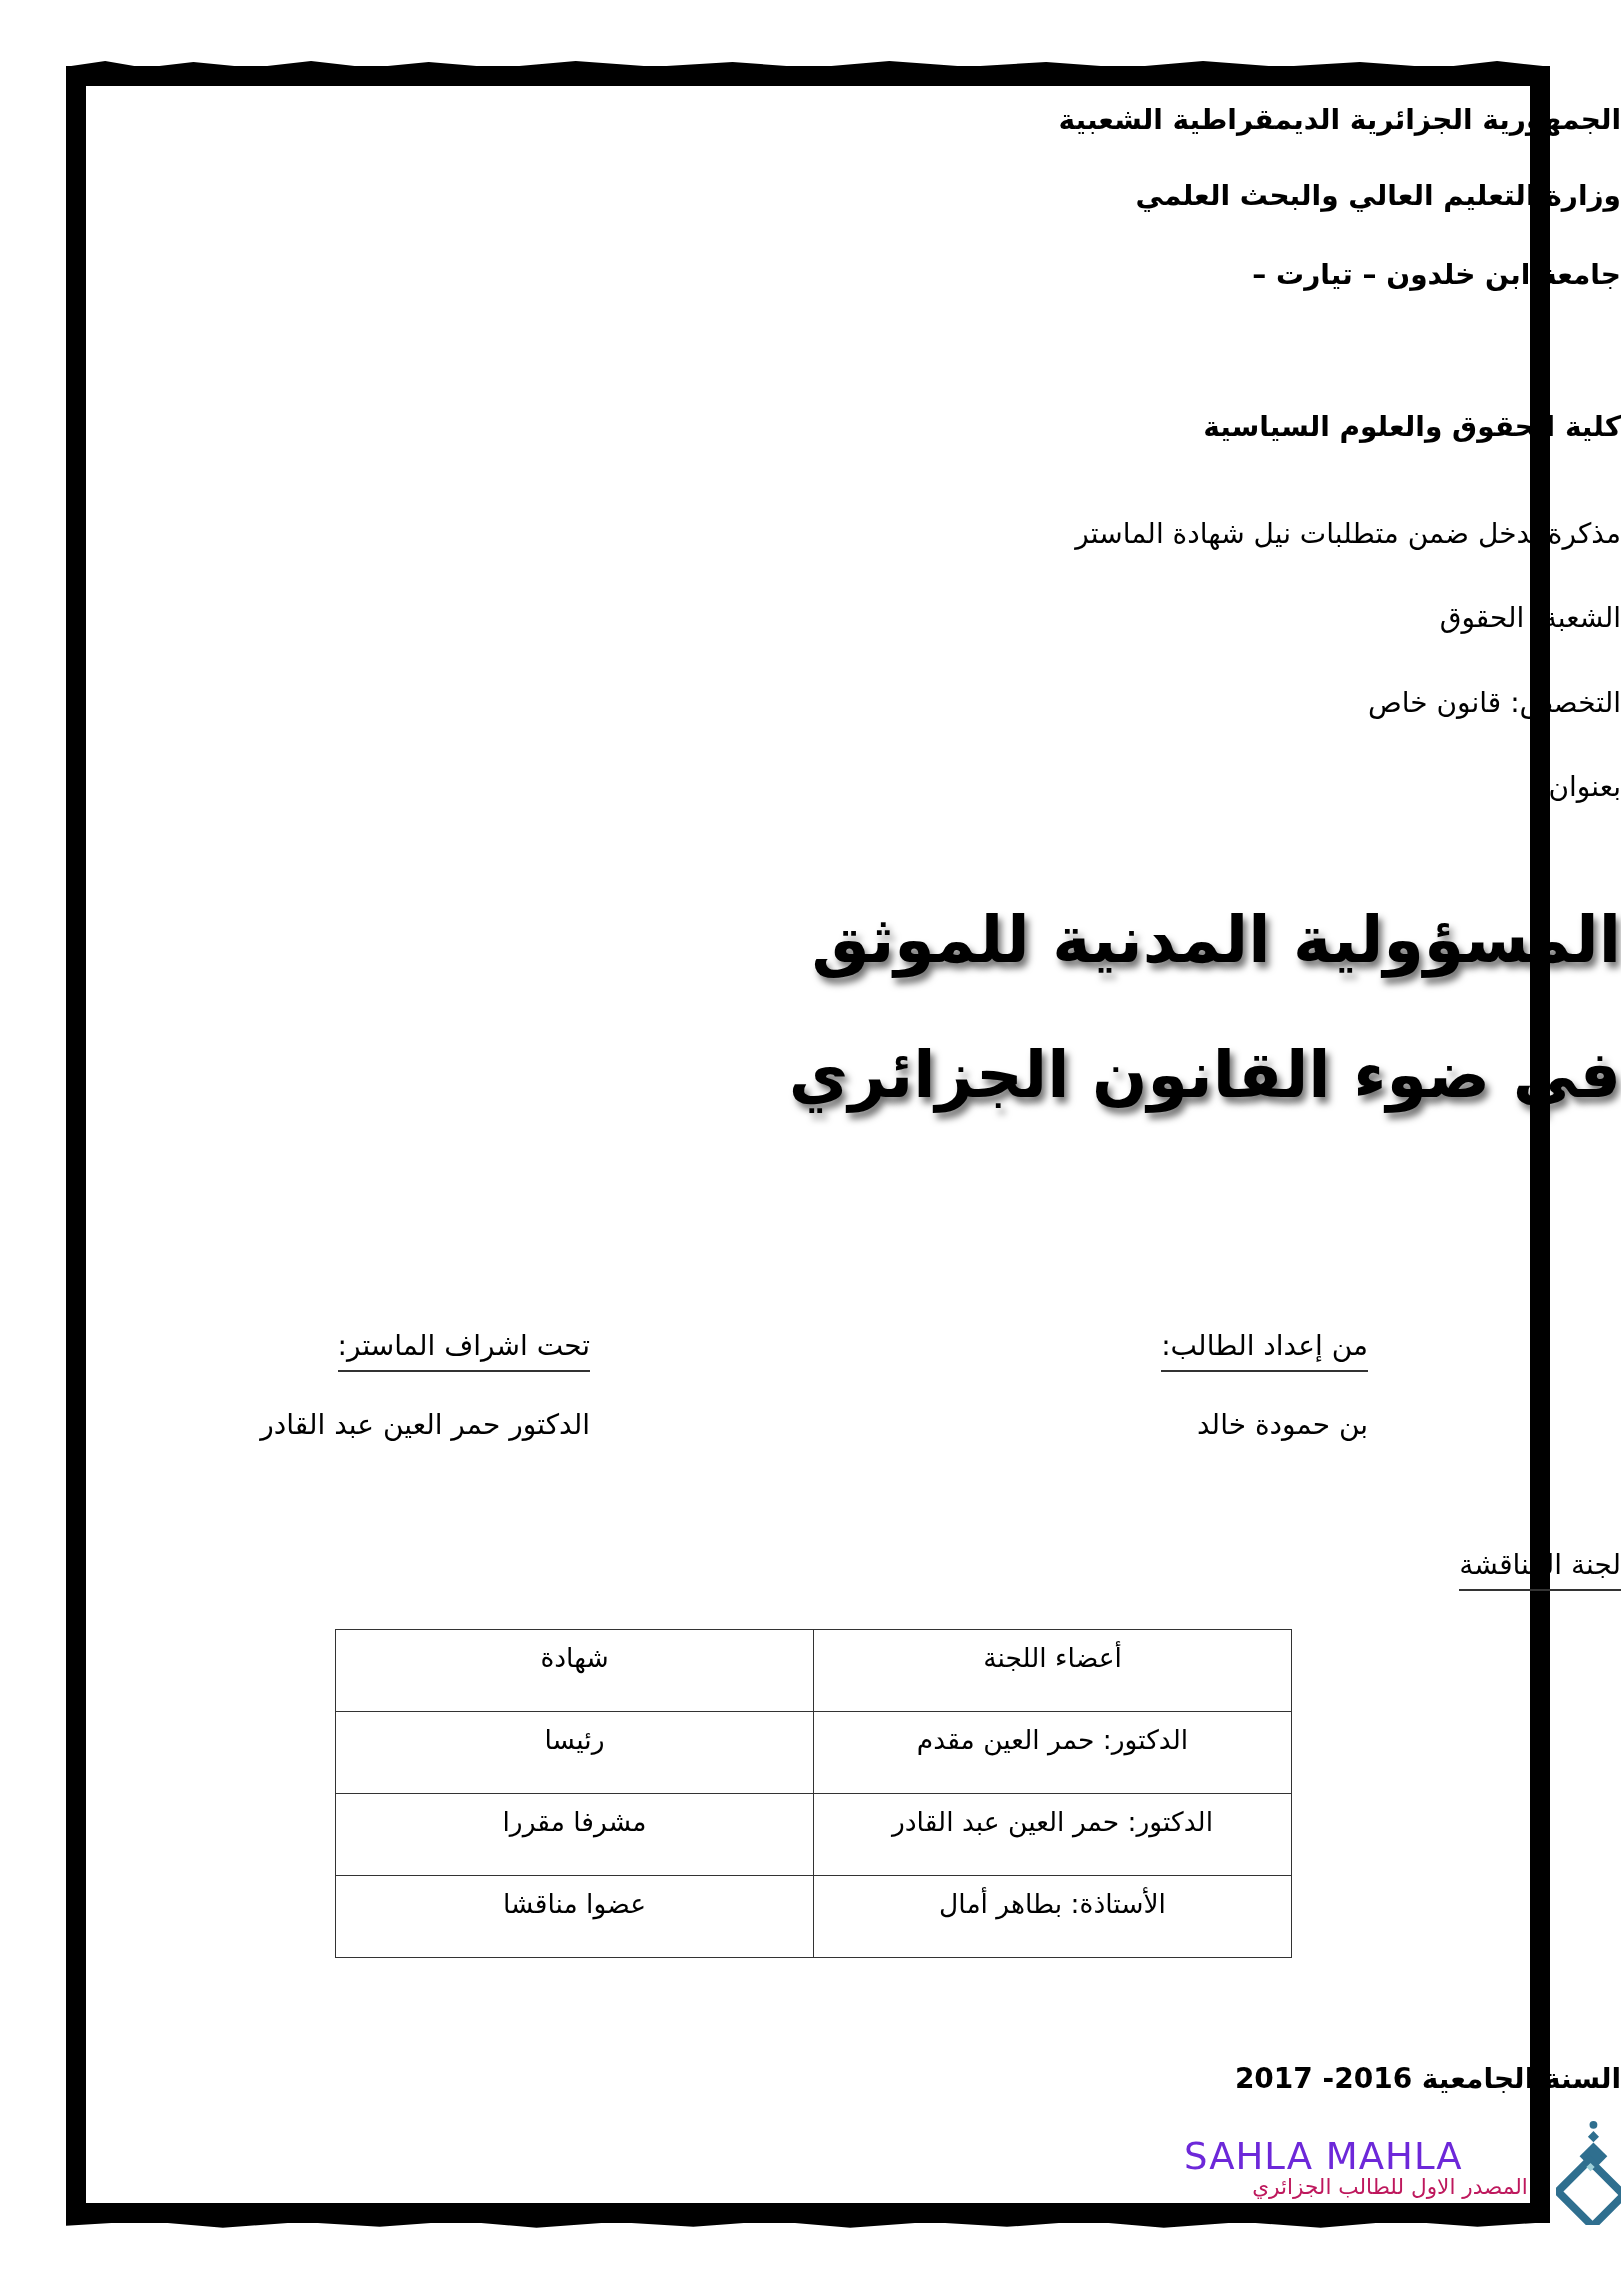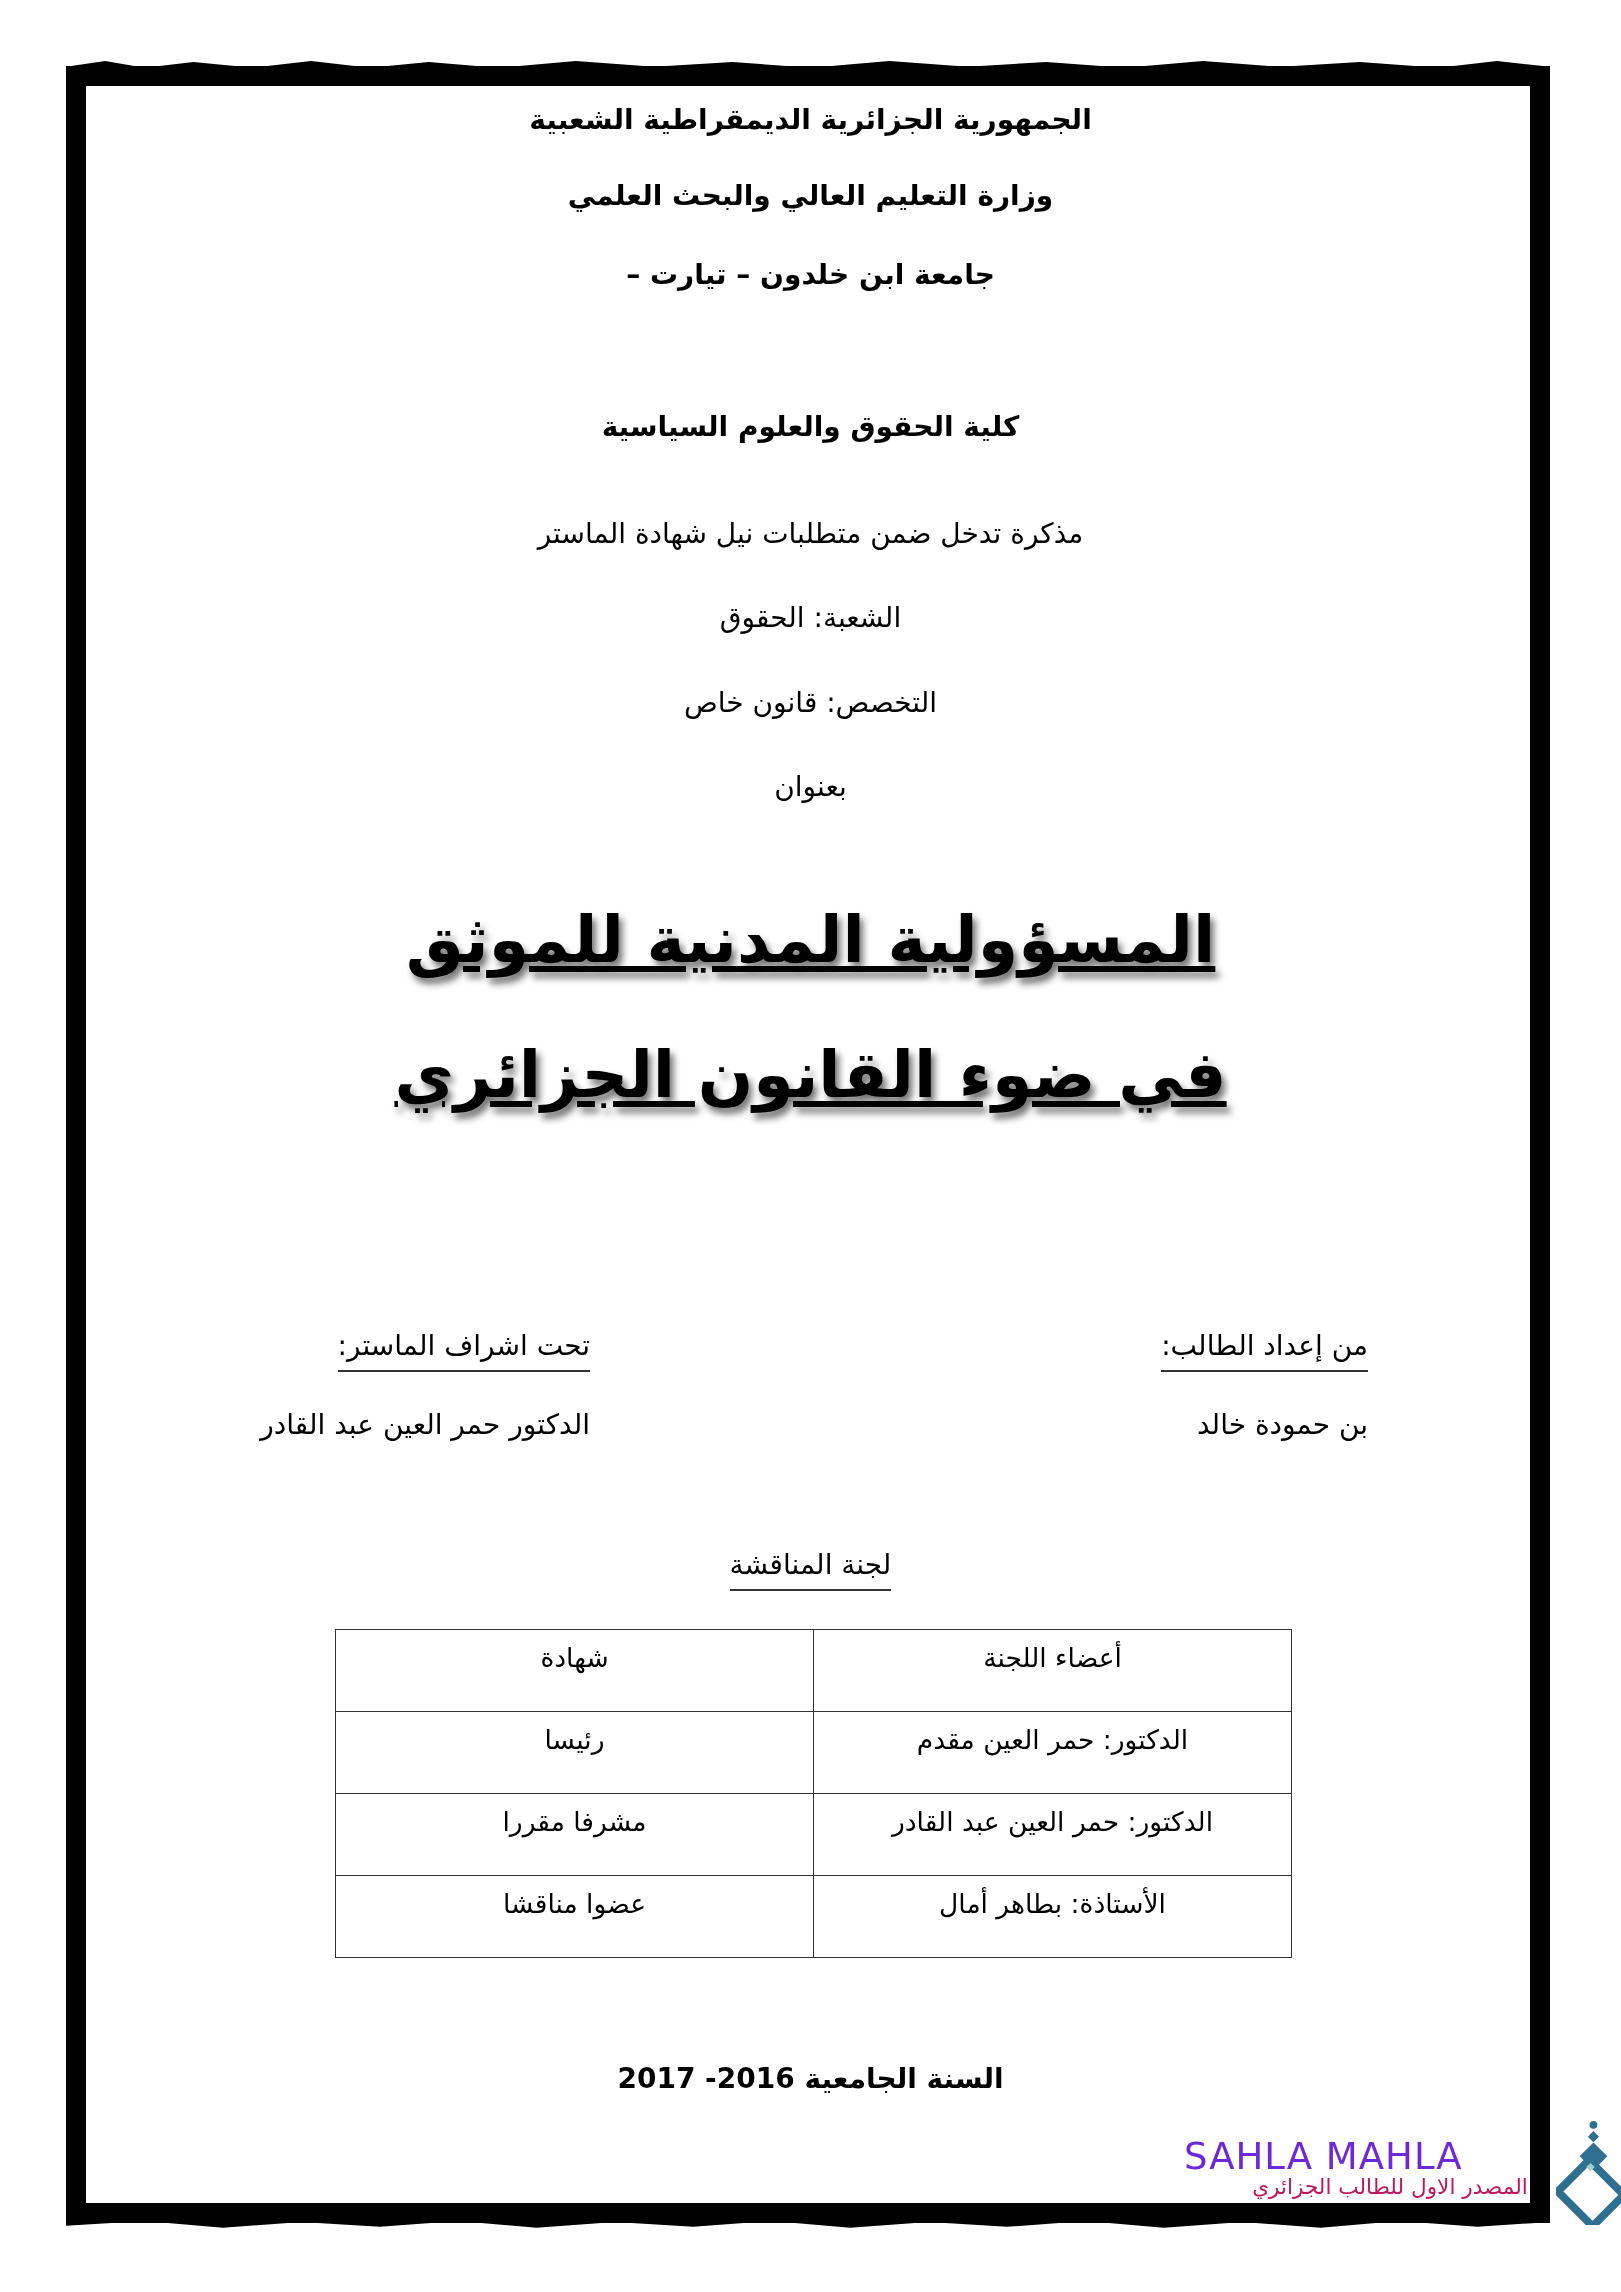--- a/index.html
+++ b/index.html
@@ -3,26 +3,26 @@
 <meta charset="utf-8">
 <style>
   html, body { margin:0; padding:0; background:#fff; }
   body { width:1621px; height:2293px; position:relative; overflow:hidden;
          font-family:"DejaVu Sans", sans-serif; color:#000; }
   .frame { position:absolute; left:66px; top:66px; width:1484px; height:2157px;
            border:20.6px solid #000; box-sizing:border-box; }
   .frame-jag-top, .frame-jag-bottom { position:absolute; left:66px; width:1484px; height:9.8px; }
   .frame-jag-top { top:59px; }
   .frame-jag-bottom { top:2219px; }
-  .line { position:absolute; left:0; width:1621px; text-align:center; direction:rtl;
+  .line { position:absolute; left:0; width:1621px; direction:rtl;
           white-space:nowrap; }
   .hdr { font-size:28px; font-weight:bold; }
   .sub { font-size:28px; }
   .title { font-size:65px; font-weight:bold;
-           text-shadow: 3.9px 5.9px 7.8px rgba(0,0,0,0.55); letter-spacing:1px;text-decoration:underline; }
+           text-shadow: 3.9px 5.9px 7.8px rgba(0,0,0,0.55); letter-spacing:1px; }
   .col { position:absolute; direction:rtl; white-space:nowrap; }
   .label-u { font-size:28px; border-bottom:2.9px solid #333; padding-bottom:7.8px; }
   .name { font-size:28px; }
   table.committee { position:absolute; left:335px; top:1629px; width:957px; height:329px;
            border-collapse:collapse; direction:rtl; }
   table.committee td { border:1.5px solid #333; width:50%; text-align:center;
            vertical-align:top; padding-top:11.8px; font-size:26.5px; height:59px; }
   .year { font-size:28px; font-weight:bold; }
   .wm { position:absolute; left:1184px; top:2138px; }
   .wm-title { font-family:"DejaVu Sans", sans-serif; font-size:37px; color:#6d28d9;

